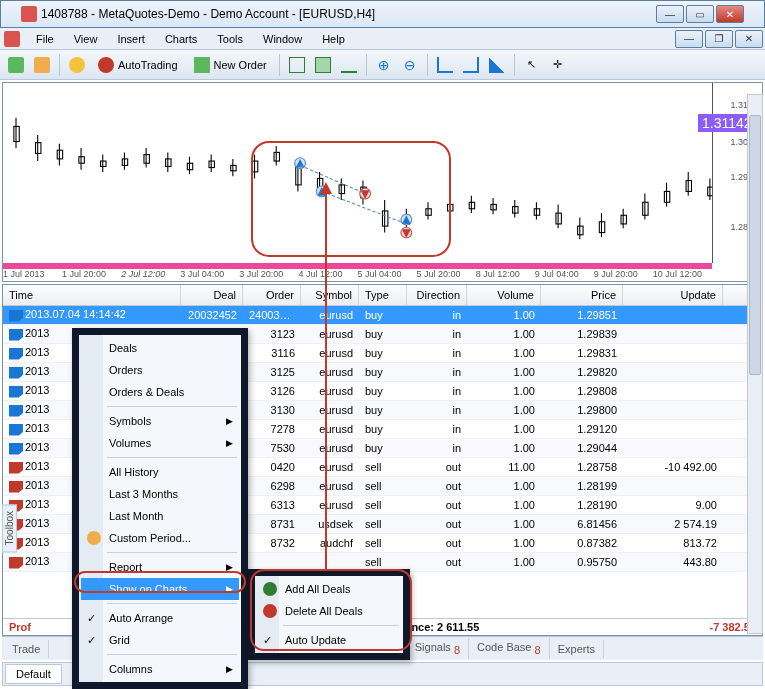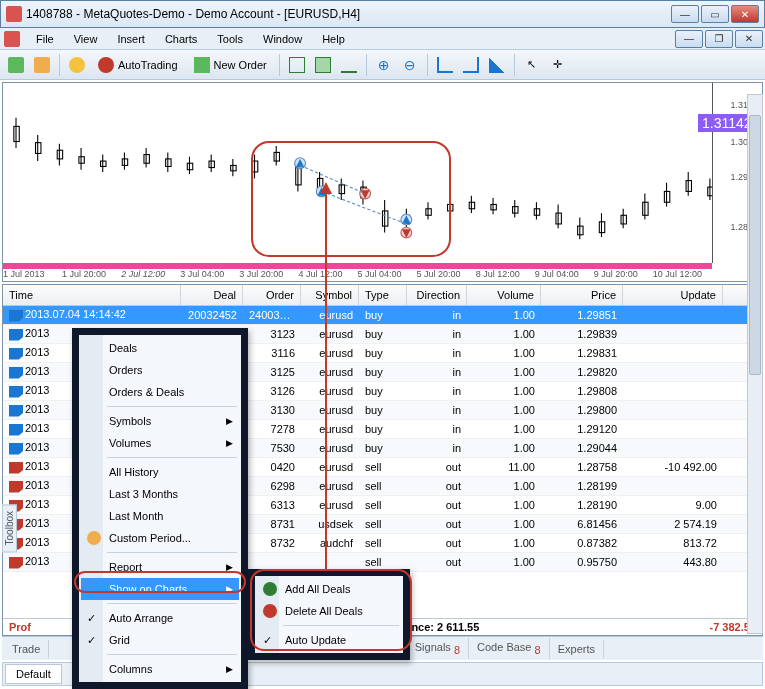--- a/index.html
+++ b/index.html
@@ -1,19 +1,19 @@
 <!DOCTYPE html>
 <html><head>
 <meta charset="utf-8">
 <style>
 * { box-sizing: border-box; margin: 0; padding: 0; font-family: "Segoe UI", Tahoma, sans-serif; font-size: 11px; }
 body { background: #fff; width: 765px; height: 689px; overflow: hidden; }
 
 
-.titlebar { height: 28px; background: linear-gradient(#eef4fb, #dae7f5); border: 1px solid #5a7fa0; display: flex; align-items: center; padding: 0 5px; }
+.titlebar { height: 28px; background: linear-gradient(#eef4fb, #dae7f5); border: 1px solid #5a7fa0; display: flex; align-items: center; padding: 0 20px; }
 .titlebar .icon-app { width: 16px; height: 16px; background: #d9534f; border-radius: 2px; margin-right: 4px; }
 .titlebar .title { color: #000; flex: 1; font-size: 12px; }
 .winbtns { display: flex; gap: 2px; }
 .winbtn { width: 28px; height: 18px; border: 1px solid #5a7fa0; background: linear-gradient(#eaf1fa,#c9dcf0); border-radius: 2px; display:flex; align-items:center; justify-content:center; font-size:10px; color:#333; }
 .winbtn.close { background: linear-gradient(#e58b7f,#c0392b); color:#fff; }
 
 
 .menubar { height: 22px; background: #e9eff7; border-bottom: 1px solid #b7c8da; display: flex; align-items: center; padding: 0 2px; }
 .menubar .menu-icon { width: 16px; height: 16px; background: #d9534f; border-radius: 2px; margin: 0 6px 0 2px; }
 .menubar .menu-item { padding: 3px 10px; color: #000; }

